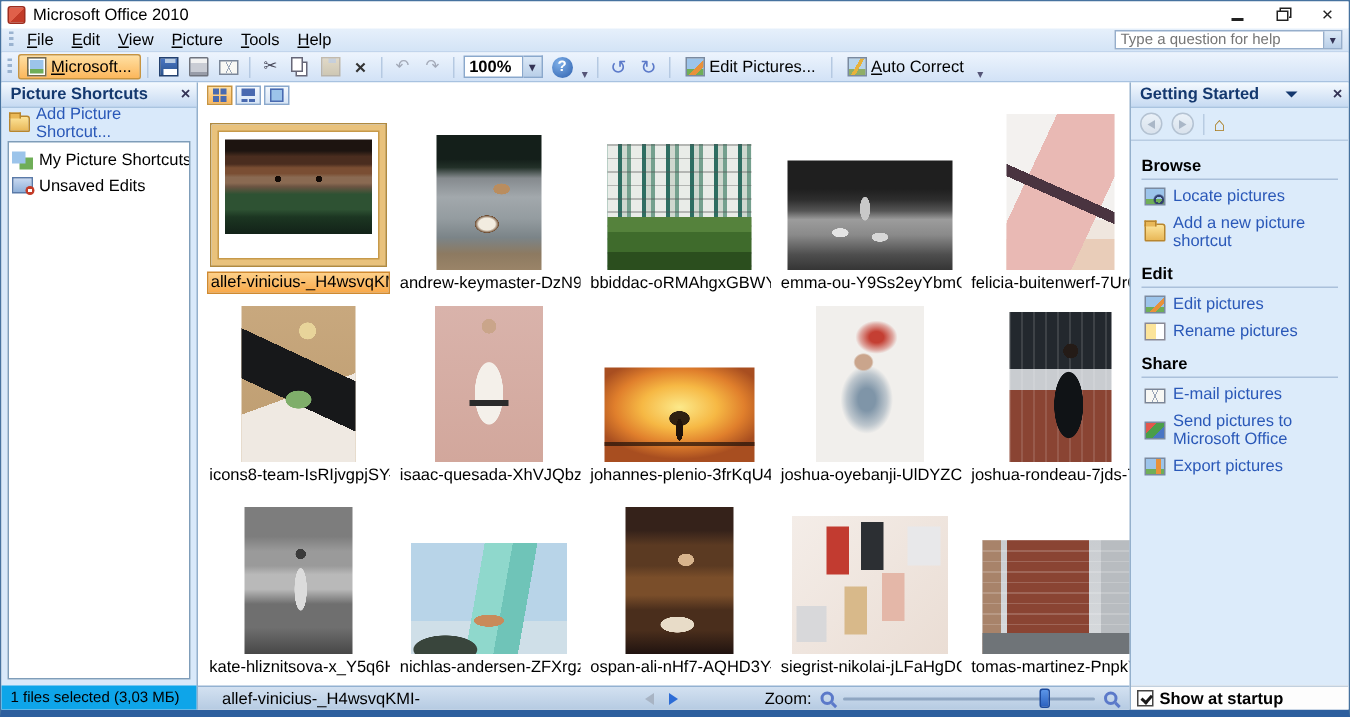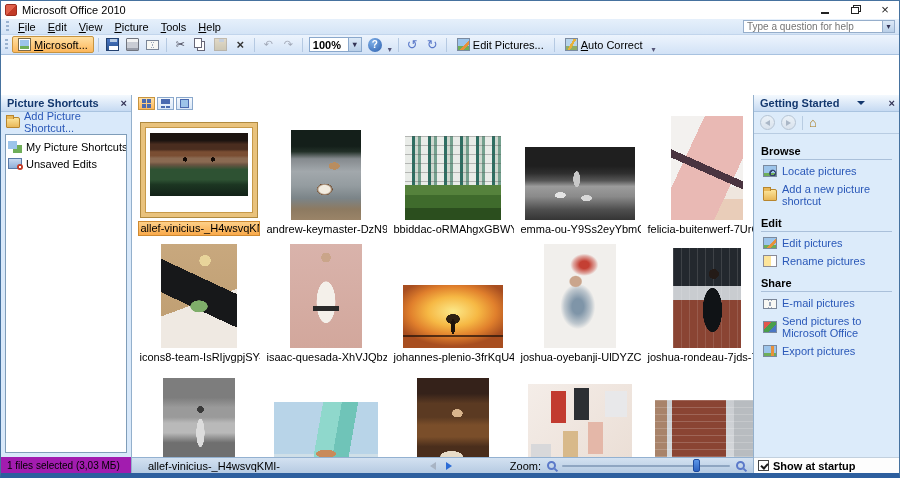--- a/index.html
+++ b/index.html
@@ -46,21 +46,21 @@
   .zoom-combo { display:flex; align-items:center; margin:0 2px;font-weight:bold; }
   .zoom-combo .zval { width:40px; height:15px; background:#fff; border:1px solid #8aa8cc; padding:1px 3px; }
   .zoom-combo .dd { width:13px; height:15px; background:linear-gradient(#dce9f7,#b9cfe8); border:1px solid #8aa8cc; border-left:0; font-size:8px; color:#335; text-align:center; line-height:14px; }
   .ico-help { width:14px; height:14px; border-radius:50%; background:radial-gradient(circle at 35% 30%,#7fb0e8,#2c5fae); color:#fff; font-weight:bold; font-size:10px; text-align:center; line-height:14px; }
   .ovf { font-size:8px; color:#557; padding:0 2px; align-self:flex-end; }
   .rot { font-size:13px; line-height:13px; color:#5b79c9; }
   .ico-editpic { background:linear-gradient(135deg,transparent 55%,#e8913a 55% 75%,transparent 75%), linear-gradient(180deg,#9cc4ea 0 7px,#6fae58 7px); border:1px solid #7a8aa0; }
   .ico-autocorrect { background:linear-gradient(120deg,transparent 44%,#e8b23a 44% 60%,transparent 60%), linear-gradient(180deg,#b8d4ea 0 7px,#8fae68 7px); border:1px solid #7a8aa0; }
 
   
-  .main { flex:1; display:flex; min-height:0;margin-top:40px; }
+  .main { flex:1; display:flex; min-height:0; }
 
   
   .left-pane { width:131px; flex:none; background:#d9e9fa; display:flex; flex-direction:column; border-right:1px solid #94b0cc; }
   .pane-header { height:17px; flex:none; display:flex; align-items:center; padding:0 4px 0 6px; background:linear-gradient(#f4f9fe,#c6daf2); border-bottom:1px solid #aac4e0; color:#14386e; font-weight:bold; }
   .pane-header .px { margin-left:auto; color:#335; font-size:11px; cursor:default; }
   .pane-chevron { width:0; height:0; border:4px solid transparent; border-top-color:#14386e; margin:3px 6px 0 auto; }
   .addlink { height:20px; display:flex; align-items:center; gap:4px; padding:0 5px; color:#2a58b8; cursor:default; }
   .ico-addfolder { width:14px; height:11px; background:linear-gradient(#fce49a,#e9b858); border:1px solid #b8862e; border-radius:1px 2px 1px 1px; position:relative; flex:none; }
   .ico-addfolder::before { content:""; position:absolute; left:-1px; top:-3px; width:6px; height:3px; background:#e9b858; border:1px solid #b8862e; border-bottom:0; }
   .treebox { flex:1; margin:2px 4px 4px 4px; background:#fff; border:1px solid #7f9db9; overflow:hidden; padding-top:3px; }
@@ -68,21 +68,21 @@
   .expander { width:9px; height:9px; flex:none; border:1px solid #888; background:#fff; position:relative; }
   .expander::before, .expander::after { content:""; position:absolute; background:#333; }
   .expander::before { left:1px; right:1px; top:3px; height:1px; }
   .expander::after { top:1px; bottom:1px; left:3px; width:1px; }
   .ico-mps { width:14px; height:12px; background:linear-gradient(#9cc4ea,#9cc4ea) no-repeat 0 0/9px 8px, linear-gradient(#6fae58,#6fae58) no-repeat 5px 4px/9px 8px; flex:none; }
   .ico-foldershort { width:14px; height:11px; background:linear-gradient(#fce49a,#e9b858); border:1px solid #b8862e; position:relative; flex:none; }
   .ico-foldershort::after { content:""; position:absolute; left:0; bottom:0; width:5px; height:5px; background:#fff; border:1px solid #557; }
   .ico-unsaved { width:14px; height:11px; background:linear-gradient(#c8d8f0,#8fb0d8); border:1px solid #5a7aa8; position:relative; flex:none; }
   .ico-unsaved::after { content:""; position:absolute; right:-2px; bottom:-2px; width:6px; height:6px; border-radius:50%; background:radial-gradient(#fff 30%,#c23b28 32%); }
   .tree-row.sel .tlab { background:#d8d2be; border:1px dotted #9a9480; padding:0 2px; }
-  .left-status { height:16px; flex:none; display:flex; align-items:center; padding:0 6px; background:#a21caf; font-size:10px;text-align:right; }
+  .left-status { height:16px; flex:none; display:flex; align-items:center; padding:0 6px; background:#0ea5e9; font-size:10px;text-align:right; }
 
   
   .content { flex:1; display:flex; flex-direction:column; background:#fff; min-width:0; }
   .viewbar { height:15px; flex:none; display:flex; align-items:center; gap:2px; padding:1px 0 0 6px; }
   .vbtn { width:17px; height:13px; border:1px solid #8aa8cc; background:linear-gradient(#f4f8fd,#d8e6f6); display:flex; align-items:center; justify-content:center; }
   .vbtn.active { background:linear-gradient(#ffe0a3,#fcb75c); border-color:#c79440; }
   .vico { width:9px; height:9px; }
   .vico-thumbs { background:linear-gradient(#4a6ab0,#4a6ab0) no-repeat 0 0/4px 4px, linear-gradient(#4a6ab0,#4a6ab0) no-repeat 5px 0/4px 4px, linear-gradient(#4a6ab0,#4a6ab0) no-repeat 0 5px/4px 4px, linear-gradient(#4a6ab0,#4a6ab0) no-repeat 5px 5px/4px 4px; }
   .vico-film { background:linear-gradient(#4a6ab0,#4a6ab0) no-repeat 0 0/9px 5px, linear-gradient(#4a6ab0,#4a6ab0) no-repeat 0 7px/4px 2px, linear-gradient(#4a6ab0,#4a6ab0) no-repeat 5px 7px/4px 2px; }
   .vico-single { border:1px solid #4a6ab0; background:#9cc4ea; }

